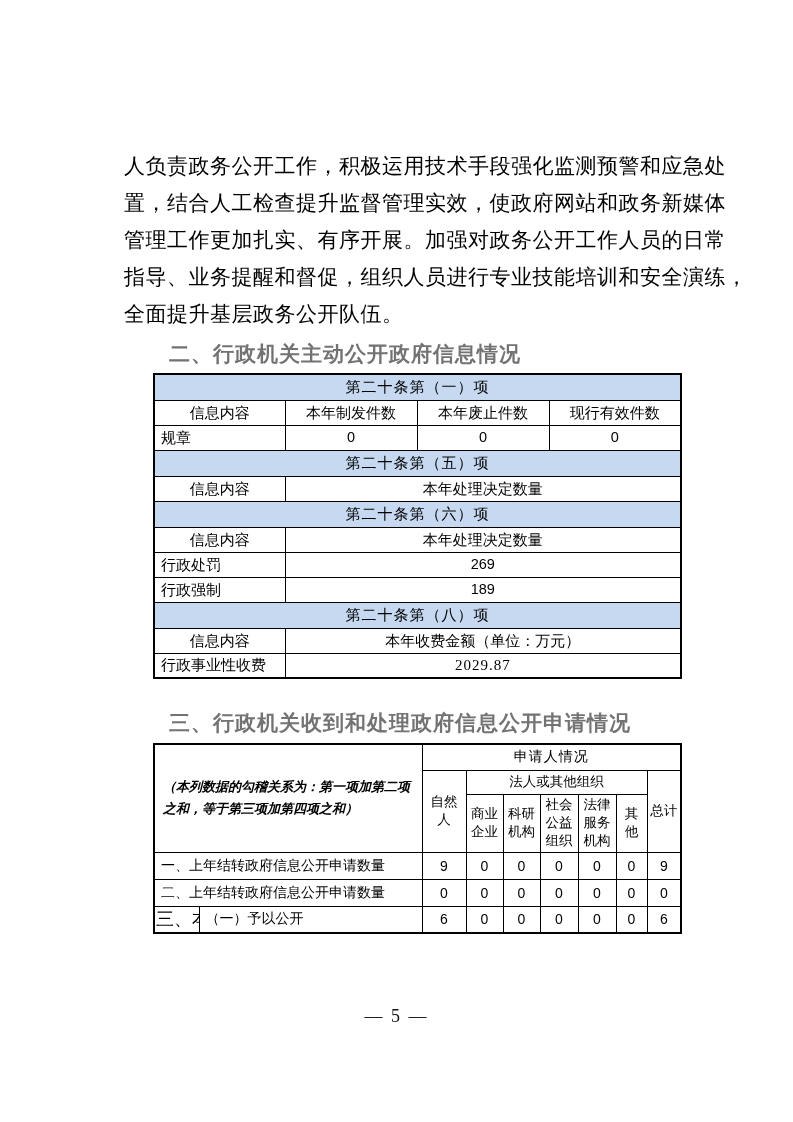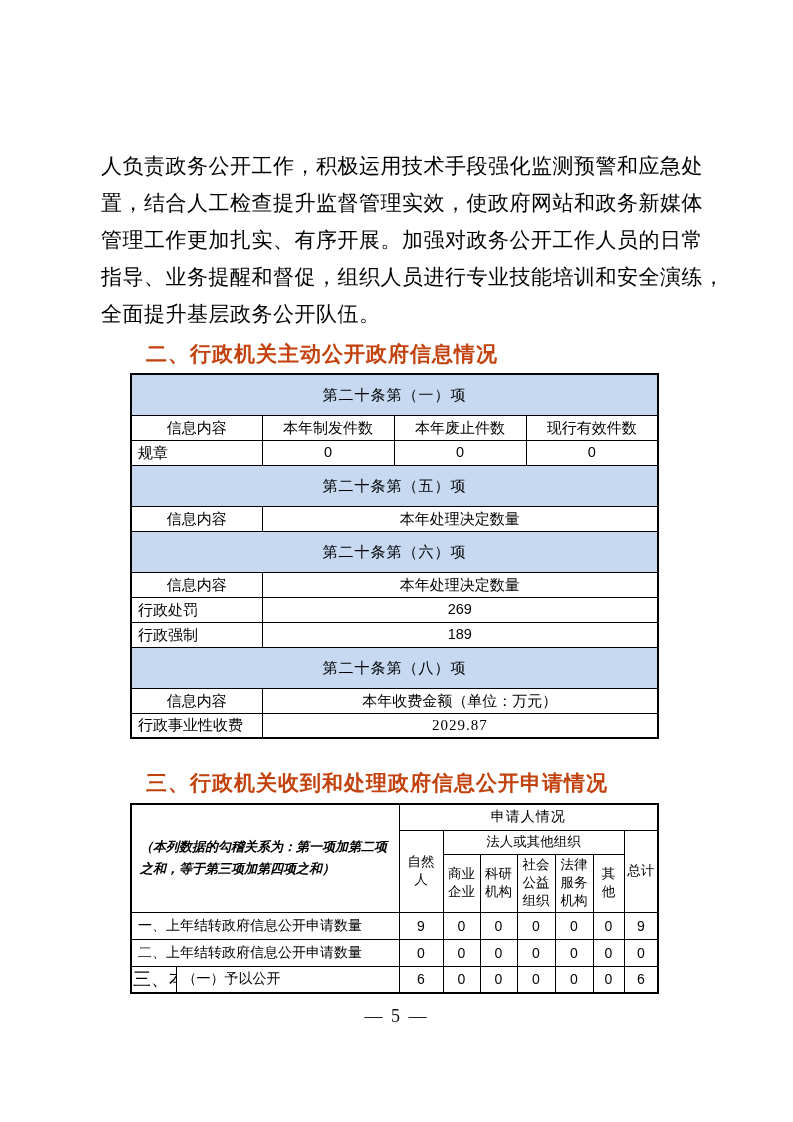--- a/index.html
+++ b/index.html
@@ -5,21 +5,21 @@
   html,body{margin:0;padding:0;background:#e9e9e9;}
   .page{
     position:relative;
     width:793px;height:1122px;
     margin:0 auto;
     background:#ffffff;
     font-family:"Liberation Serif","DejaVu Serif",serif;
     color:#000;
     overflow:hidden;
   }
-  .content{padding:148px 106px 0 101px;}
+  .content{padding:148px 106px 0 101px;margin-left:23px;}
 
   
   .para{width:580px;}
   .para-line{
     font-size:21px;
     line-height:37px;
     height:37px;
     text-align:justify;
     text-align-last:justify;
     letter-spacing:0.5px;
@@ -28,37 +28,37 @@
   .para-line.last{text-align-last:left;white-space:normal;}
 
   
   .section-heading{
     margin:7px 0 0 45px;
     font-family:"Liberation Sans","DejaVu Sans",sans-serif;
     font-weight:bold;
     font-size:21px;
     line-height:28px;
     letter-spacing:1px;
-    color:#c2410c;
+    color:#737373;
   }
 
   
   table{border-collapse:collapse;table-layout:fixed;margin-left:29px;}
   td{
     border:1.5px solid #000;
     padding:0 5px;
     overflow:hidden;
     vertical-align:middle;
   }
   table.t1,table.t2{border:2.5px solid #000;width:527px;}
 
   
   .t1{margin-top:5px;}
   .t1 tr{height:25px;}
-  .t1 tr.band{height:41px;}
+  .t1 tr.band{height:26px;}
   .t1 td{font-size:15px;line-height:1.2;}
   .t1 .band td{
     background:#C6D9F1;
     text-align:center;
     letter-spacing:1px;
   }
   .t1 .hdr td{text-align:center;}
   .t1 td.lbl{text-align:left;padding-left:6px;}
   .t1 td.num{
     text-align:center;

